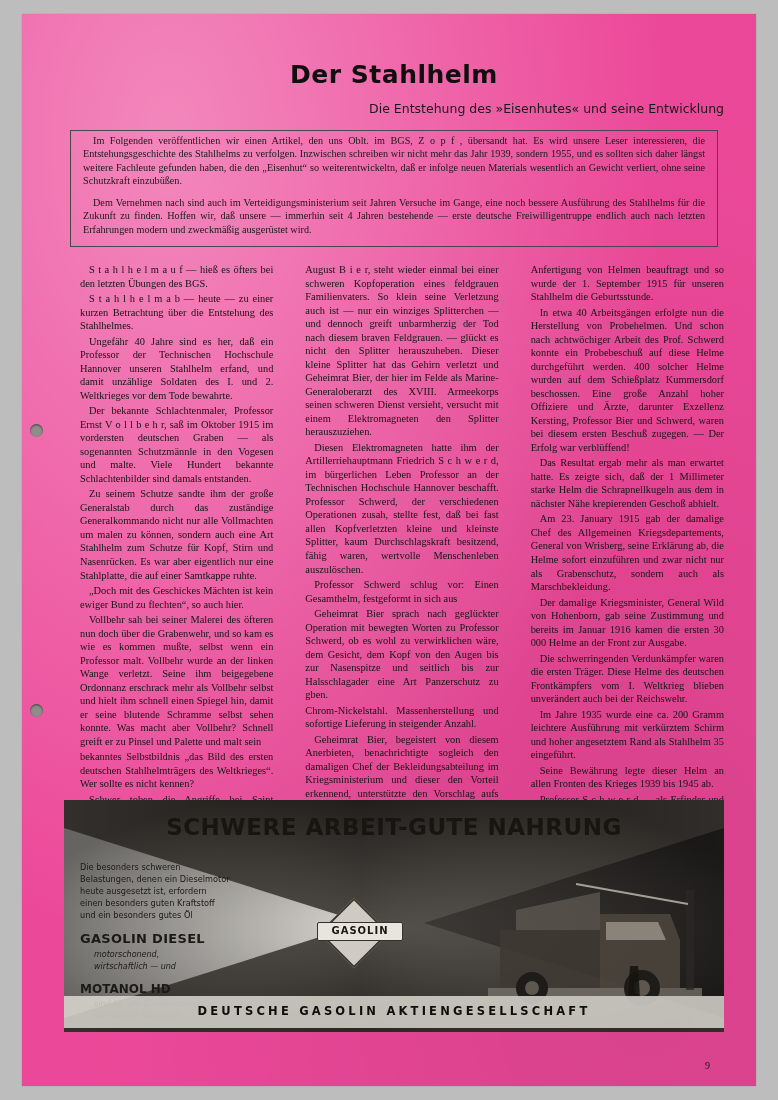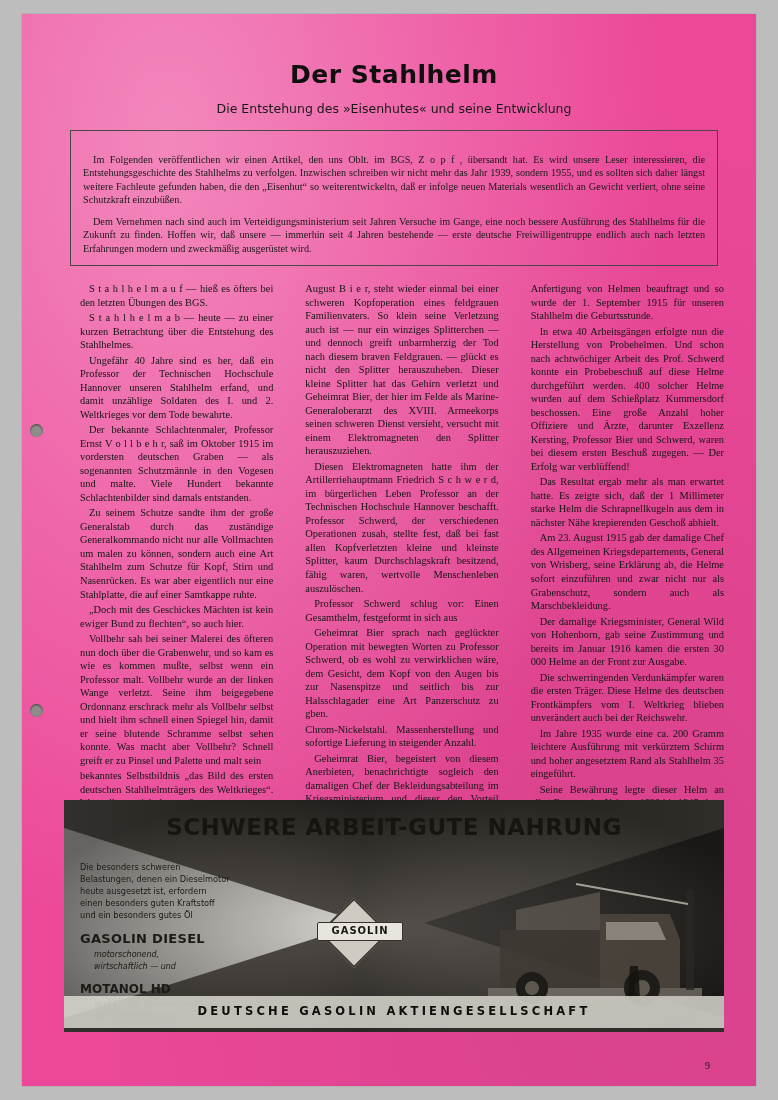--- a/index.html
+++ b/index.html
@@ -60,28 +60,28 @@
     font-weight: bold;
     font-size: 25px;
     letter-spacing: 0.5px;
     text-align: center;
     margin: 0 0 12px 0;
     color: #100f0e;
   }
   .subtitle {
     font-family: "DejaVu Sans", sans-serif;
     font-size: 12.5px;
-    text-align: center;
+    text-align: right;
     margin: 0 0 14px 0;
     color: #191817;
   }
 
   .lead-box {
     border: 1px solid #4a4846;
-    padding: 22px 12px 10px 12px;
+    padding: 3px 12px 10px 12px;
     margin: 0 6px 16px 6px;
     font-size: 10.2px;
     line-height: 1.32;
     text-align: justify;
     color: #1a1918;
   }
   .lead-box p { margin: 0 0 8px 0; text-indent: 10px; }
   .lead-box p:last-child { margin-bottom: 0; }
 
   .cols {
@@ -270,21 +270,21 @@
         <p class="noind">bekanntes Selbstbildnis „das Bild des ersten deutschen Stahlhelmträgers des Weltkrieges“. Wer sollte es nicht kennen?</p>
         <p>Schwer toben die Angriffe bei Saint Quentin und fordern Opfer über Opfer durch kleine und große Kopfverletzungen. Der bekannte Chirurg, Geheimrat Professor Dr. August B i e r, steht wieder einmal bei einer schweren Kopfoperation eines feldgrauen Familienvaters. So klein seine Verletzung auch ist — nur ein winziges Splitterchen — und dennoch greift unbarmherzig der Tod nach diesem braven Feldgrauen. — glückt es nicht den Splitter herauszuheben. Dieser kleine Splitter hat das Gehirn verletzt und Geheimrat Bier, der hier im Felde als Marine-Generaloberarzt des XVIII. Armeekorps seinen schweren Dienst versieht, versucht mit einem Elektromagneten den Splitter herauszuziehen.</p>
         <p>Diesen Elektromagneten hatte ihm der Artillerriehauptmann Friedrich S c h w e r d, im bürgerlichen Leben Professor an der Technischen Hochschule Hannover beschafft. Professor Schwerd, der verschiedenen Operationen zusah, stellte fest, daß bei fast allen Kopfverletzten kleine und kleinste Splitter, kaum Durchschlagskraft besitzend, fähig waren, wertvolle Menschenleben auszulöschen.</p>
         <p>Professor Schwerd schlug vor: Einen Gesamthelm, festgeformt in sich aus</p>
         <p>Geheimrat Bier sprach nach geglückter Operation mit bewegten Worten zu Professor Schwerd, ob es wohl zu verwirklichen wäre, dem Gesicht, dem Kopf von den Augen bis zur Nasenspitze und seitlich bis zur Halsschlagader eine Art Panzerschutz zu gben.</p>
         <p class="noind">Chrom-Nickelstahl. Massenherstellung und sofortige Lieferung in steigender Anzahl.</p>
         <p>Geheimrat Bier, begeistert von diesem Anerbieten, benachrichtigte sogleich den damaligen Chef der Bekleidungsabteilung im Kriegsministerium und dieser den Vorteil erkennend, unterstützte den Vorschlag aufs nachdrücklichste.</p>
         <p>Professor Schwerd wurde sofort mit der vorgeschlagenen Durchführung der Anfertigung von Helmen beauftragt und so wurde der 1. September 1915 für unseren Stahlhelm die Geburtsstunde.</p>
         <p>In etwa 40 Arbeitsgängen erfolgte nun die Herstellung von Probehelmen. Und schon nach achtwöchiger Arbeit des Prof. Schwerd konnte ein Probebeschuß auf diese Helme durchgeführt werden. 400 solcher Helme wurden auf dem Schießplatz Kummersdorf beschossen. Eine große Anzahl hoher Offiziere und Ärzte, darunter Exzellenz Kersting, Professor Bier und Schwerd, waren bei diesem ersten Beschuß zugegen. — Der Erfolg war verblüffend!</p>
         <p>Das Resultat ergab mehr als man erwartet hatte. Es zeigte sich, daß der 1 Millimeter starke Helm die Schrapnellkugeln aus dem in nächster Nähe krepierenden Geschoß abhielt.</p>
-        <p>Am 23. August 1915 gab der damalige Chef des Allgemeinen Kriegsdepartements, General von Wrisberg, seine Erklärung ab, die Helme sofort einzuführen und zwar nicht nur als Grabenschutz, sondern auch als Marschbekleidung.</p>
+        <p>Am 23. January 1915 gab der damalige Chef des Allgemeinen Kriegsdepartements, General von Wrisberg, seine Erklärung ab, die Helme sofort einzuführen und zwar nicht nur als Grabenschutz, sondern auch als Marschbekleidung.</p>
         <p>Der damalige Kriegsminister, General Wild von Hohenborn, gab seine Zustimmung und bereits im Januar 1916 kamen die ersten 30 000 Helme an der Front zur Ausgabe.</p>
         <p>Die schwerringenden Verdunkämpfer waren die ersten Träger. Diese Helme des deutschen Frontkämpfers vom I. Weltkrieg blieben unverändert auch bei der Reichswehr.</p>
         <p>Im Jahre 1935 wurde eine ca. 200 Gramm leichtere Ausführung mit verkürztem Schirm und hoher angesetztem Rand als Stahlhelm 35 eingeführt.</p>
         <p>Seine Bewährung legte dieser Helm an allen Fronten des Krieges 1939 bis 1945 ab.</p>
         <p>Professor S c h w e r d — als Erfinder und Konstrukteur — hat somit für alle einen unendlichen Segen geschaffen.</p>
         <div class="sig">Zopf</div>
       </div>
     </div>
 
     <div class="ad">

